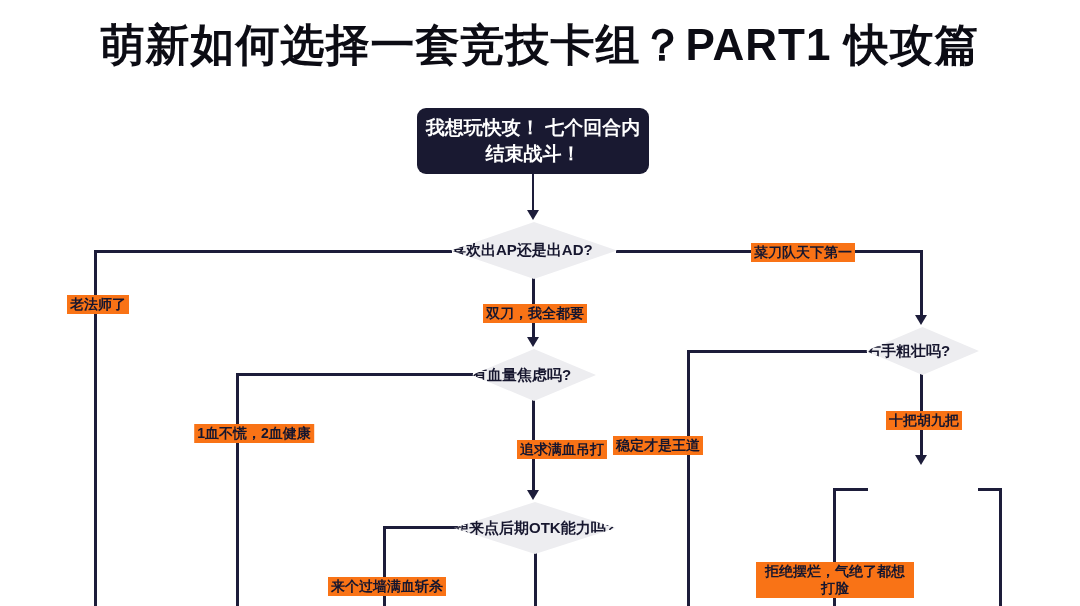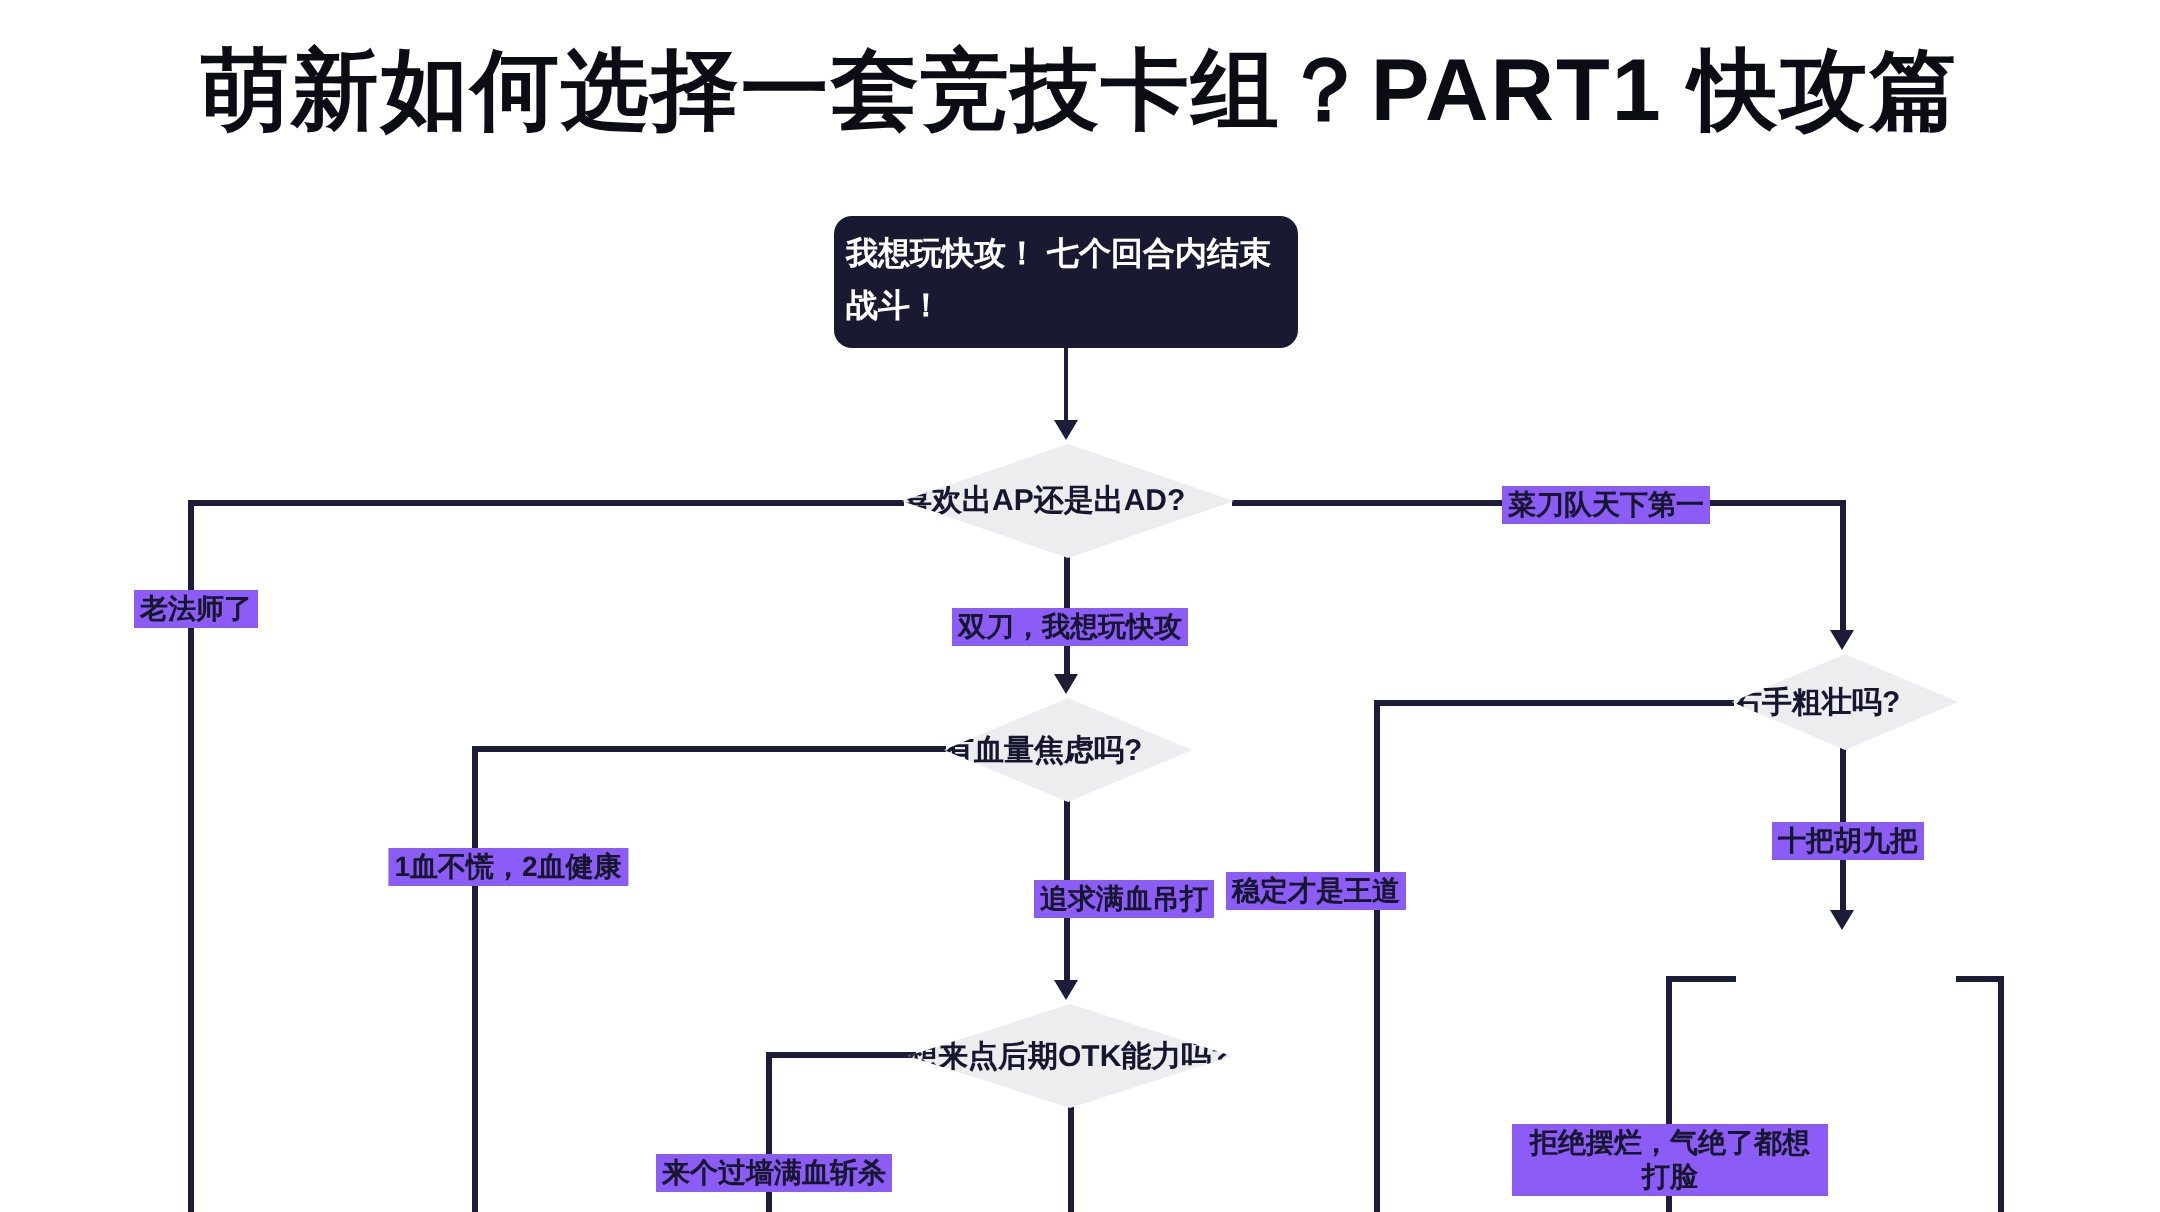--- a/index.html
+++ b/index.html
@@ -25,27 +25,27 @@
   }
   .start-node {
     position: absolute;
     left: 417px;
     top: 108px;
     width: 232px;
     height: 66px;
     background: #191931;
     border-radius: 9px;
     color: #ffffff;
-    font-size: 16px;
+    font-size: 19px;
     font-weight: 700;
     line-height: 26px;
     display: flex;
     align-items: center;
     justify-content: center;
-    text-align: left;
+    text-align: center;
     padding: 0 6px;
     box-sizing: border-box;
     word-break: break-all;
   }
   .vline, .hline {
     position: absolute;
     background: #1d1d3a;
   }
   .vline { width: 3px; }
   .hline { height: 3px; }
@@ -66,21 +66,21 @@
     justify-content: flex-start;
     text-align: center;
     font-size: 15px;
     font-weight: 700;
     color: #16162e;
     z-index: 3;
   }
   .edge-label {
     position: absolute;
     transform: translateX(-50%);
-    background: #8b5cf6;
+    background: #f97316;
     font-size: 14px;
     font-weight: 700;
     color: #16162e;
     white-space: nowrap;
     padding: 1px 3px;
     text-align: center;
     z-index: 2;
     line-height: 17px;
   }
   .edge-label.wrap {
@@ -109,21 +109,21 @@
   <div class="hline" style="left:95px; top:250px; width:357px;"></div>
   <div class="vline" style="left:94px; top:250px; height:356px;"></div>
   <div class="edge-label" style="left:98px; top:295px;">老法师了</div>
 
   <div class="hline" style="left:616px; top:250px; width:307px;"></div>
   <div class="edge-label" style="left:803px; top:243px;">菜刀队天下第一</div>
   <div class="vline" style="left:920px; top:250px; height:66px;"></div>
   <div class="arrow-down" style="left:915px; top:315px;"></div>
 
   <div class="vline" style="left:532px; top:278px; height:59px;"></div>
-  <div class="edge-label" style="left:535px; top:304px;">双刀，我想玩快攻</div>
+  <div class="edge-label" style="left:535px; top:304px;">双刀，我全都要</div>
   <div class="arrow-down" style="left:527px; top:337px;"></div>
 
   <div class="diamond" style="left:472px; top:349px; width:124px; height:52px;">
     <span>有血量焦虑吗?</span>
   </div>
 
   <div class="hline" style="left:237px; top:373px; width:236px;"></div>
   <div class="vline" style="left:236px; top:373px; height:233px;"></div>
   <div class="edge-label" style="left:254px; top:424px;">1血不慌，2血健康</div>
 

